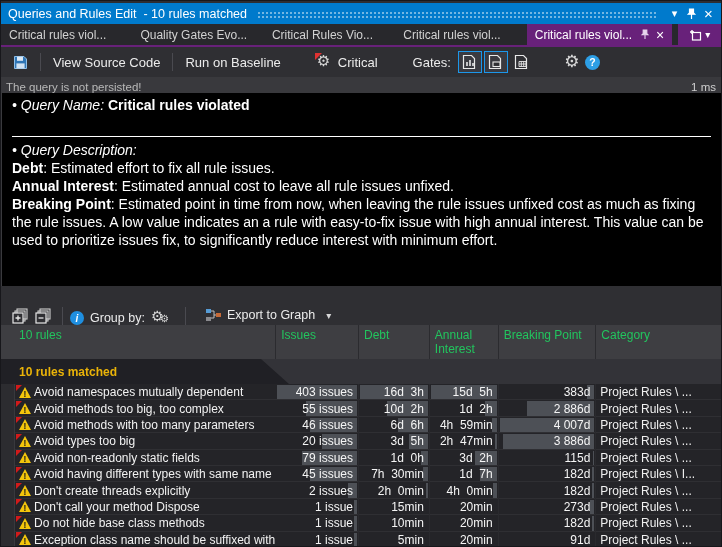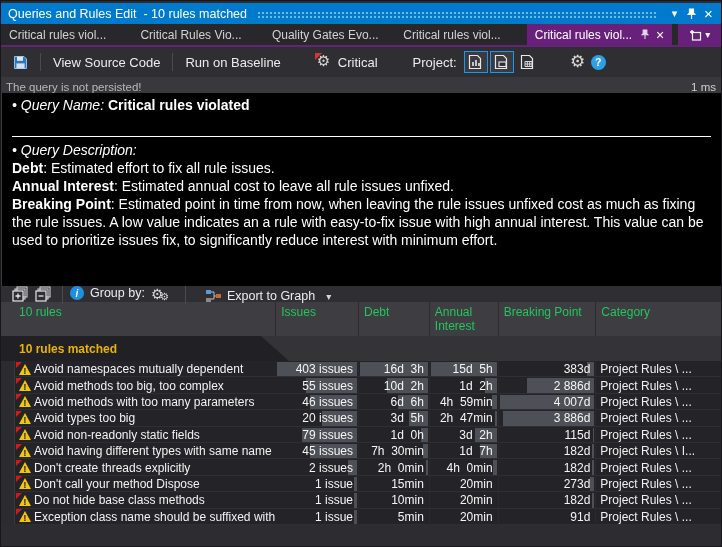--- a/index.html
+++ b/index.html
@@ -48,21 +48,21 @@
 
   
   .desc{height:193px;background:#000;color:#fff;padding:3px 9px 0 10px;font-size:14px;line-height:18px;border-left:1px solid #3a3a3e}
   .q-name-line{height:18px}
   .it{font-style:italic}
   .b{font-weight:bold}
   .desc-hr{height:1px;background:#fff;margin:22px 1px 4px 0}
   .desc a{color:#fff;text-decoration:underline}
 
   
-  .grid-toolbar{height:16px;background:#2f2f33;display:flex;align-items:flex-start;padding:0 8px;font-size:12.5px;color:#ececec}
+  .grid-toolbar{height:39px;background:#2f2f33;display:flex;align-items:flex-end;padding:0 8px;font-size:12.5px;color:#ececec}
   .sq-ic{margin:0 3px;cursor:pointer}
   .info-ic{width:14px;height:14px;border-radius:50%;background:#1f8fe0;color:#fff;font-size:10px;font-weight:bold;font-style:italic;display:flex;align-items:center;justify-content:center}
   .info-ic::before{content:'i'}
   .gears2{position:relative;width:20px;height:17px;cursor:pointer}
   .gears2 .g1{position:absolute;left:0;top:0;font-size:14px;color:#d8d8d8}
   .gears2 .g1::before{content:'⚙'}
   .gears2 .g2{position:absolute;left:9px;top:5px;font-size:10px;color:#d8d8d8}
   .gears2 .g2::before{content:'⚙'}
   .gt-label{margin:0 6px;white-space:nowrap}
   .gt-caret{color:#d8d8d8;font-size:10px;margin-left:6px}
@@ -120,24 +120,24 @@
         </svg>
     </span>
     <span class="tb-ic close-x"></span>
   </div>
 
   <div class="tabstrip">
     <div class="tab">
         <span class="tab-label">Critical rules viol...</span>
       </div>
       <div class="tab">
-        <span class="tab-label">Critical Rules Vio...</span>
+        <span class="tab-label">Quality Gates Evo...</span>
       </div>
       <div class="tab">
-        <span class="tab-label">Quality Gates Evo...</span>
+        <span class="tab-label">Critical Rules Vio...</span>
       </div>
       <div class="tab">
         <span class="tab-label">Critical rules viol...</span>
       </div>
       <div class="tab active">
         <span class="tab-label">Critical rules viol...</span>
         <span class="tab-pin">
           <svg width="10" height="11" viewBox="0 0 11 12">
             <path d="M3.5 1h4v4l1.2 1.2H2.3L3.5 5zM5.5 6.5V11" stroke="#e8d5ee" stroke-width="1.2" fill="#e8d5ee"></path>
           </svg>
@@ -171,21 +171,21 @@
       </span>
     <span style="width:24px"></span>
     <span class="tb-btn">
       <span class="crit-ic">
           <span class="gear-glyph"></span>
           <span class="crit-flag"></span>
         </span>
       <span>Critical</span>
     </span>
     <span style="width:30px"></span>
-    <span style="margin-right:6px">Project:</span>
+    <span style="margin-right:6px">Gates:</span>
     <span class="icon-btn checked">
       <svg width="15" height="16" viewBox="0 0 15 16">
         <path d="M1.5 1.5h8l3 3v10h-11z" fill="none" stroke="#e8e8e8" stroke-width="1.2"></path>
         <path d="M5 12V8M8 12V6M11 12V9" stroke="#e8e8e8" stroke-width="1.6"></path>
       </svg>
     </span>
     <span class="icon-btn checked">
       <svg width="15" height="16" viewBox="0 0 15 16">
         <path d="M1.5 1.5h8l3 3v10h-11z" fill="none" stroke="#e8e8e8" stroke-width="1.2"></path>
         <rect x="5" y="8" width="7" height="4.5" fill="#2f2f33" stroke="#e8e8e8" stroke-width="1.1"></rect>

